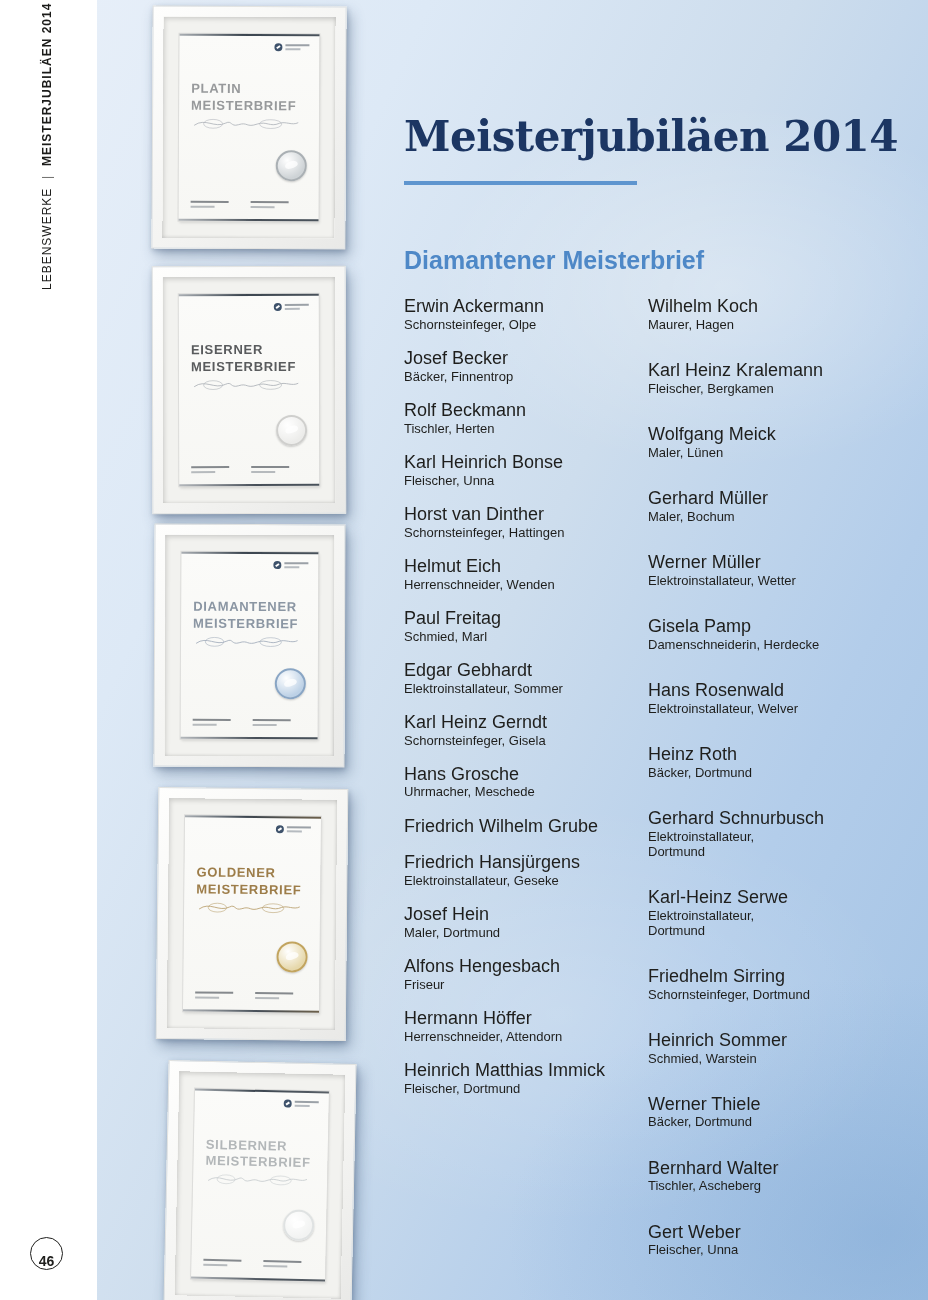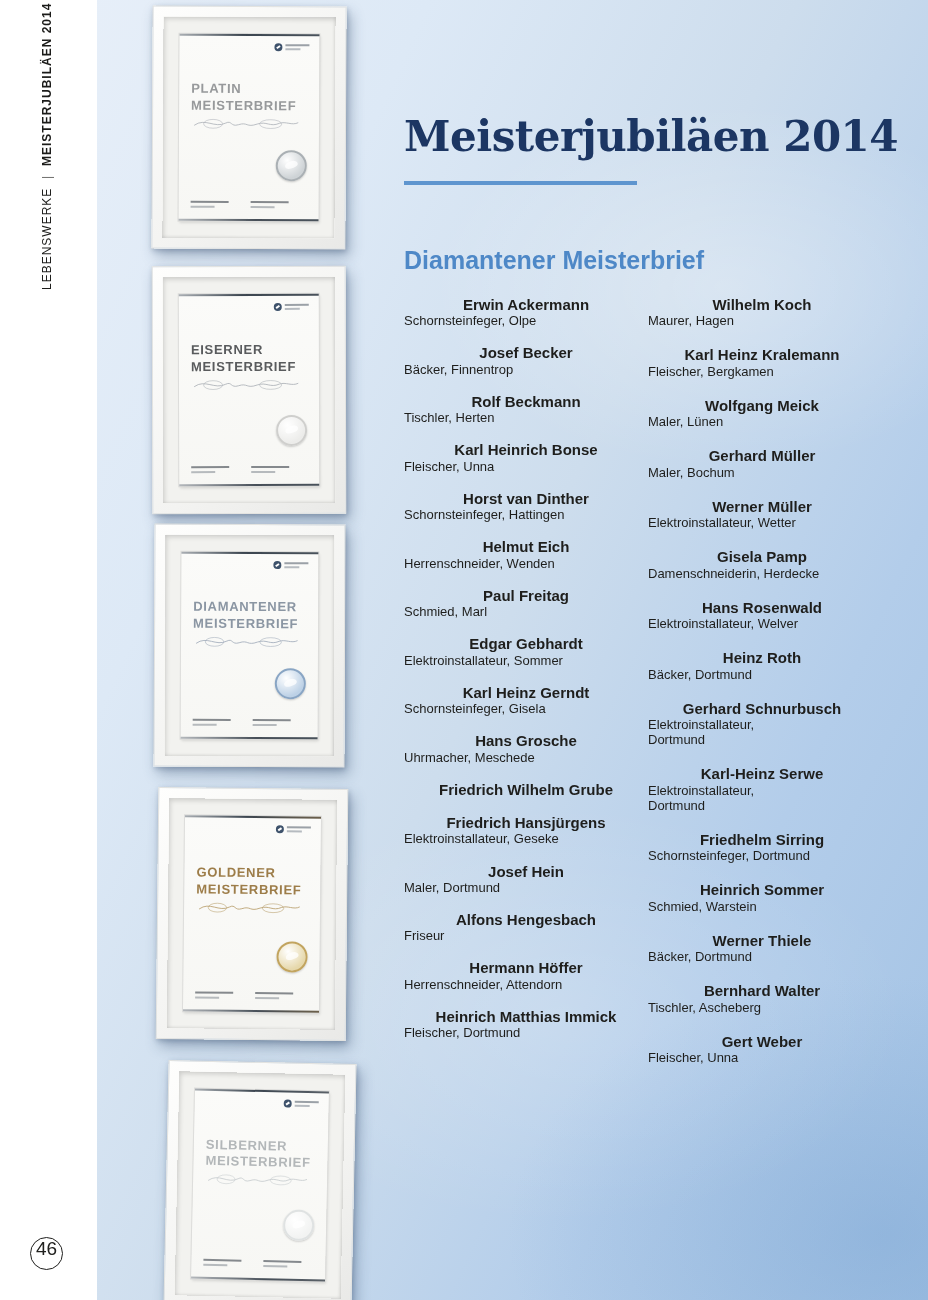--- a/index.html
+++ b/index.html
@@ -25,22 +25,22 @@
     writing-mode:vertical-rl; transform:rotate(180deg);
     display:flex; align-items:center;
     font-size:12px; letter-spacing:1px; color:#1b1b19; white-space:nowrap;
   }
   .v-section { font-weight:400; }
   .v-sep { margin:9px 0; font-weight:400; color:#6a6a68; }
   .v-issue { font-weight:700; }
   .page-circle {
     position:absolute; left:30px; top:1237px; width:33px; height:33px;
     border:1.6px solid #20201e; border-radius:50%;
-    display:flex; align-items:flex-start; justify-content:center;
-    font-size:19px; font-weight:400; color:#20201e; background:transparent;
+    display:flex; align-items:flex-end; justify-content:center;
+    font-size:14px; font-weight:700; color:#20201e; background:transparent;
   }
 
   
   .certs { position:absolute; inset:0; z-index:2; }
   .cert {
     position:absolute; background:linear-gradient(135deg,#fefefd 0%,#f3f3f1 60%,#e9e9e7 100%);
     border:1px solid #e3e3e0; padding:10px;
     box-shadow: 4px 7px 14px rgba(45,70,105,.38), 1px 2px 5px rgba(45,70,105,.28);
   }
   .cert:nth-of-type(1){ left:152px; top:6px;    width:194px; height:243px; transform:rotate(.3deg); }
@@ -94,22 +94,22 @@
     color:var(--title-navy,#1c3663); white-space:nowrap;
   }
   .title-rule { position:absolute; left:404px; top:181px; width:233px; height:4px; background:var(--rule-blue,#5e95cf); }
   .section-heading {
     position:absolute; left:404px; top:246px;
     font-size:25px; font-weight:700; color:var(--heading-blue,#4e88c7); white-space:nowrap;
   }
   .columns { position:absolute; left:404px; top:296px; width:472px; display:flex; }
   .column { display:flex; flex-direction:column; gap:16px; }
   .column:nth-of-type(1){ width:244px; flex:0 0 244px; }
-  .column:nth-of-type(2){ flex:1; gap:18px; }
-  .entry-name { font-size:15px; font-weight:700; line-height:1.16;text-align:center; }
+  .column:nth-of-type(2){ flex:1; gap:28px; }
+  .entry-name { font-size:18px; font-weight:400; line-height:1.16; }
   .entry-detail { font-size:13px; font-weight:400; line-height:1.16; white-space:pre-line; }
 </style>
 </head>
 <body>
 
 <div class="page">
 
   <div class="certs">
 
       <div class="cert" style="--title-color: #97999b; --flourish: #b8bcc1; --seal-ring: #aab0b4; --seal-fill: #ced3d6; --rule-color: #49525b;">

